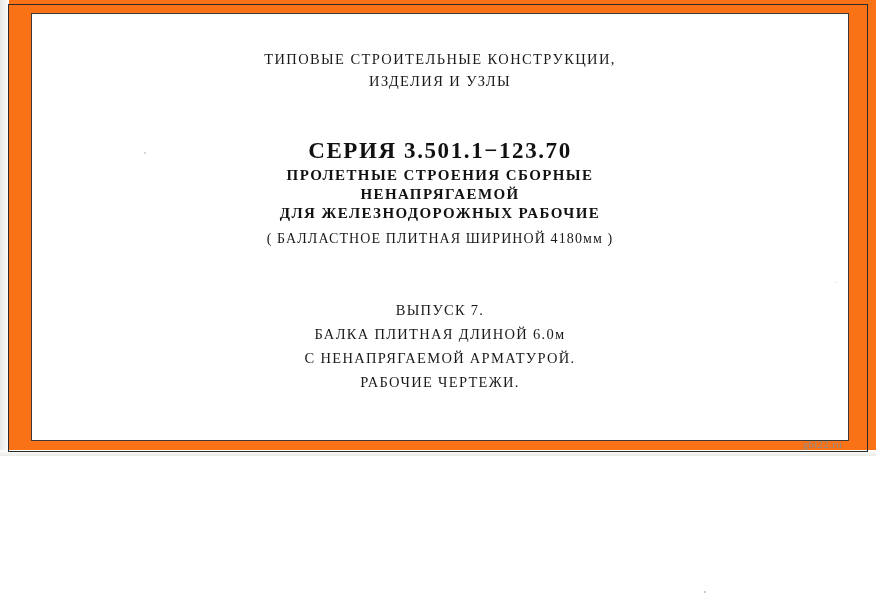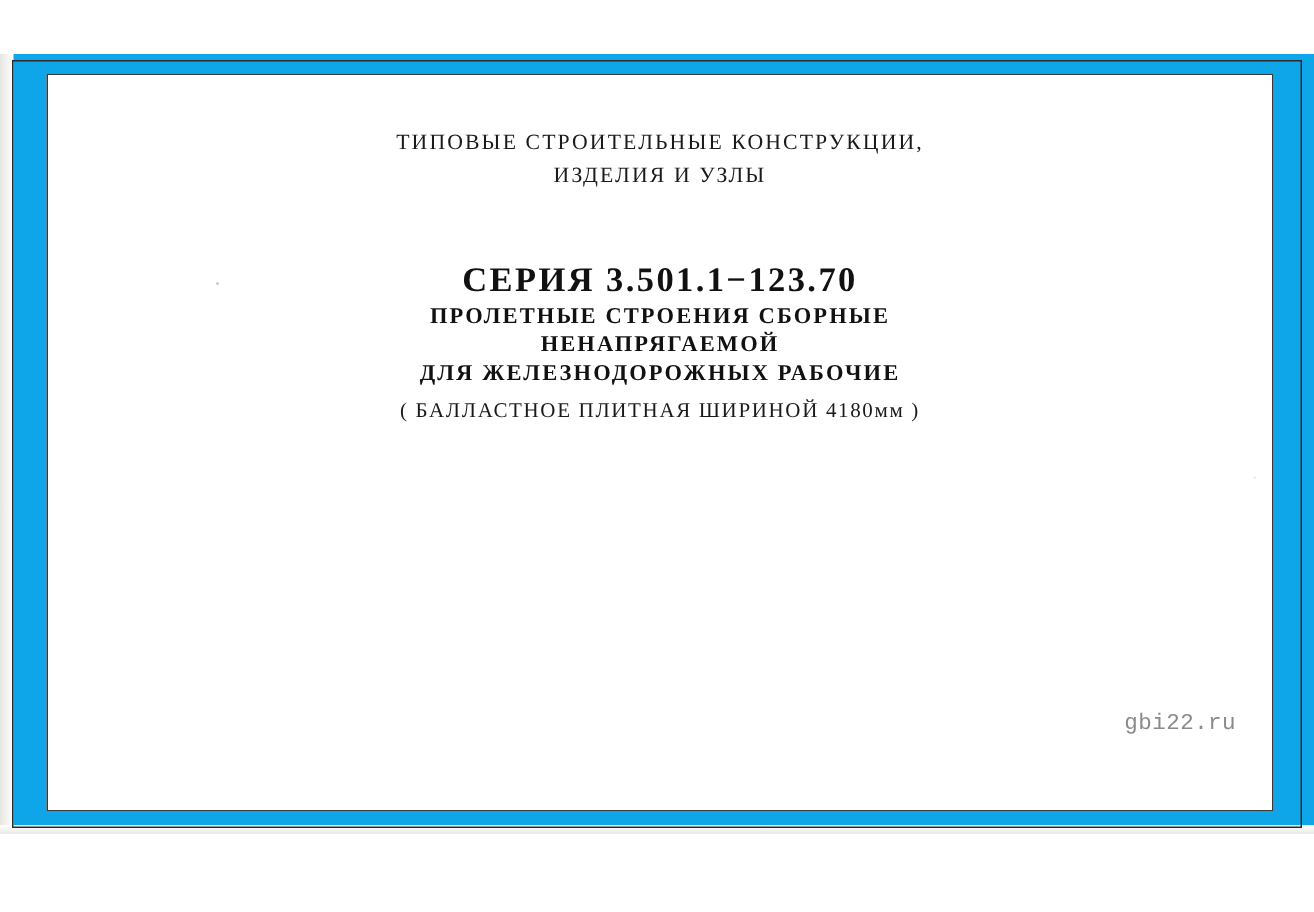--- a/index.html
+++ b/index.html
@@ -10,23 +10,22 @@
   body {
     width: 876px;
     height: 608px;
     font-family: "Liberation Serif", serif;
     color: #111111;
     overflow: hidden;
   }
   .page {
     position: relative;
     width: 876px;
-    height: 520px;
-    background: #0ea5e9;
-    margin-top: 36px;
+    height: 456px;
+    background: #f97316;
   }
   
   .scan-frame {
     position: absolute;
     left: 8px;
     top: 4px;
     right: 8px;
     bottom: 4px;
     border: 1px solid #2b2b2b;
     box-sizing: border-box;
@@ -88,24 +87,24 @@
     margin-top: 52px;
     line-height: 1.65;
   }
   .issue-line {
     font-size: 14.5px;
     letter-spacing: 1.3px;
     color: #1a1a1a;
   }
   .watermark {
     position: absolute;
-    right: 24px;
+    right: 6px;
     top: 424px;
-    font-family: Liberation Mono, monospace;
-    font-size: 15px;
+    font-family: Liberation Serif, serif;
+    font-size: 11px;
     color: #8a8a8a;
     letter-spacing: 0.3px;
   }
   
   .speck {
     position: absolute;
     background: #c9c9c9;
     border-radius: 50%;
   }
   .s1 { left: 112px; top: 138px; width: 2px; height: 2px; }
@@ -142,20 +141,26 @@
         </div>
 
         <div class="title-block">
           <div class="series-line">СЕРИЯ 3.501.1−123.70</div>
           <div class="title-line">ПРОЛЕТНЫЕ СТРОЕНИЯ СБОРНЫЕ</div>
           <div class="title-line">НЕНАПРЯГАЕМОЙ</div>
           <div class="title-line">ДЛЯ ЖЕЛЕЗНОДОРОЖНЫХ РАБОЧИЕ</div>
           <div class="subtitle-line">( БАЛЛАСТНОЕ ПЛИТНАЯ ШИРИНОЙ 4180мм )</div>
         </div>
 
+        <div class="issue-block">
+          <div class="issue-line">ВЫПУСК 7.</div>
+          <div class="issue-line">БАЛКА ПЛИТНАЯ ДЛИНОЙ 6.0м</div>
+          <div class="issue-line">С НЕНАПРЯГАЕМОЙ АРМАТУРОЙ.</div>
+          <div class="issue-line">РАБОЧИЕ ЧЕРТЕЖИ.</div>
+        </div>
 
         <div class="watermark">gbi22.ru</div>
 
         <div class="speck s1"></div>
         <div class="speck s2"></div>
 
         <div class="speck s4"></div>
       </div>
 
     </div>

